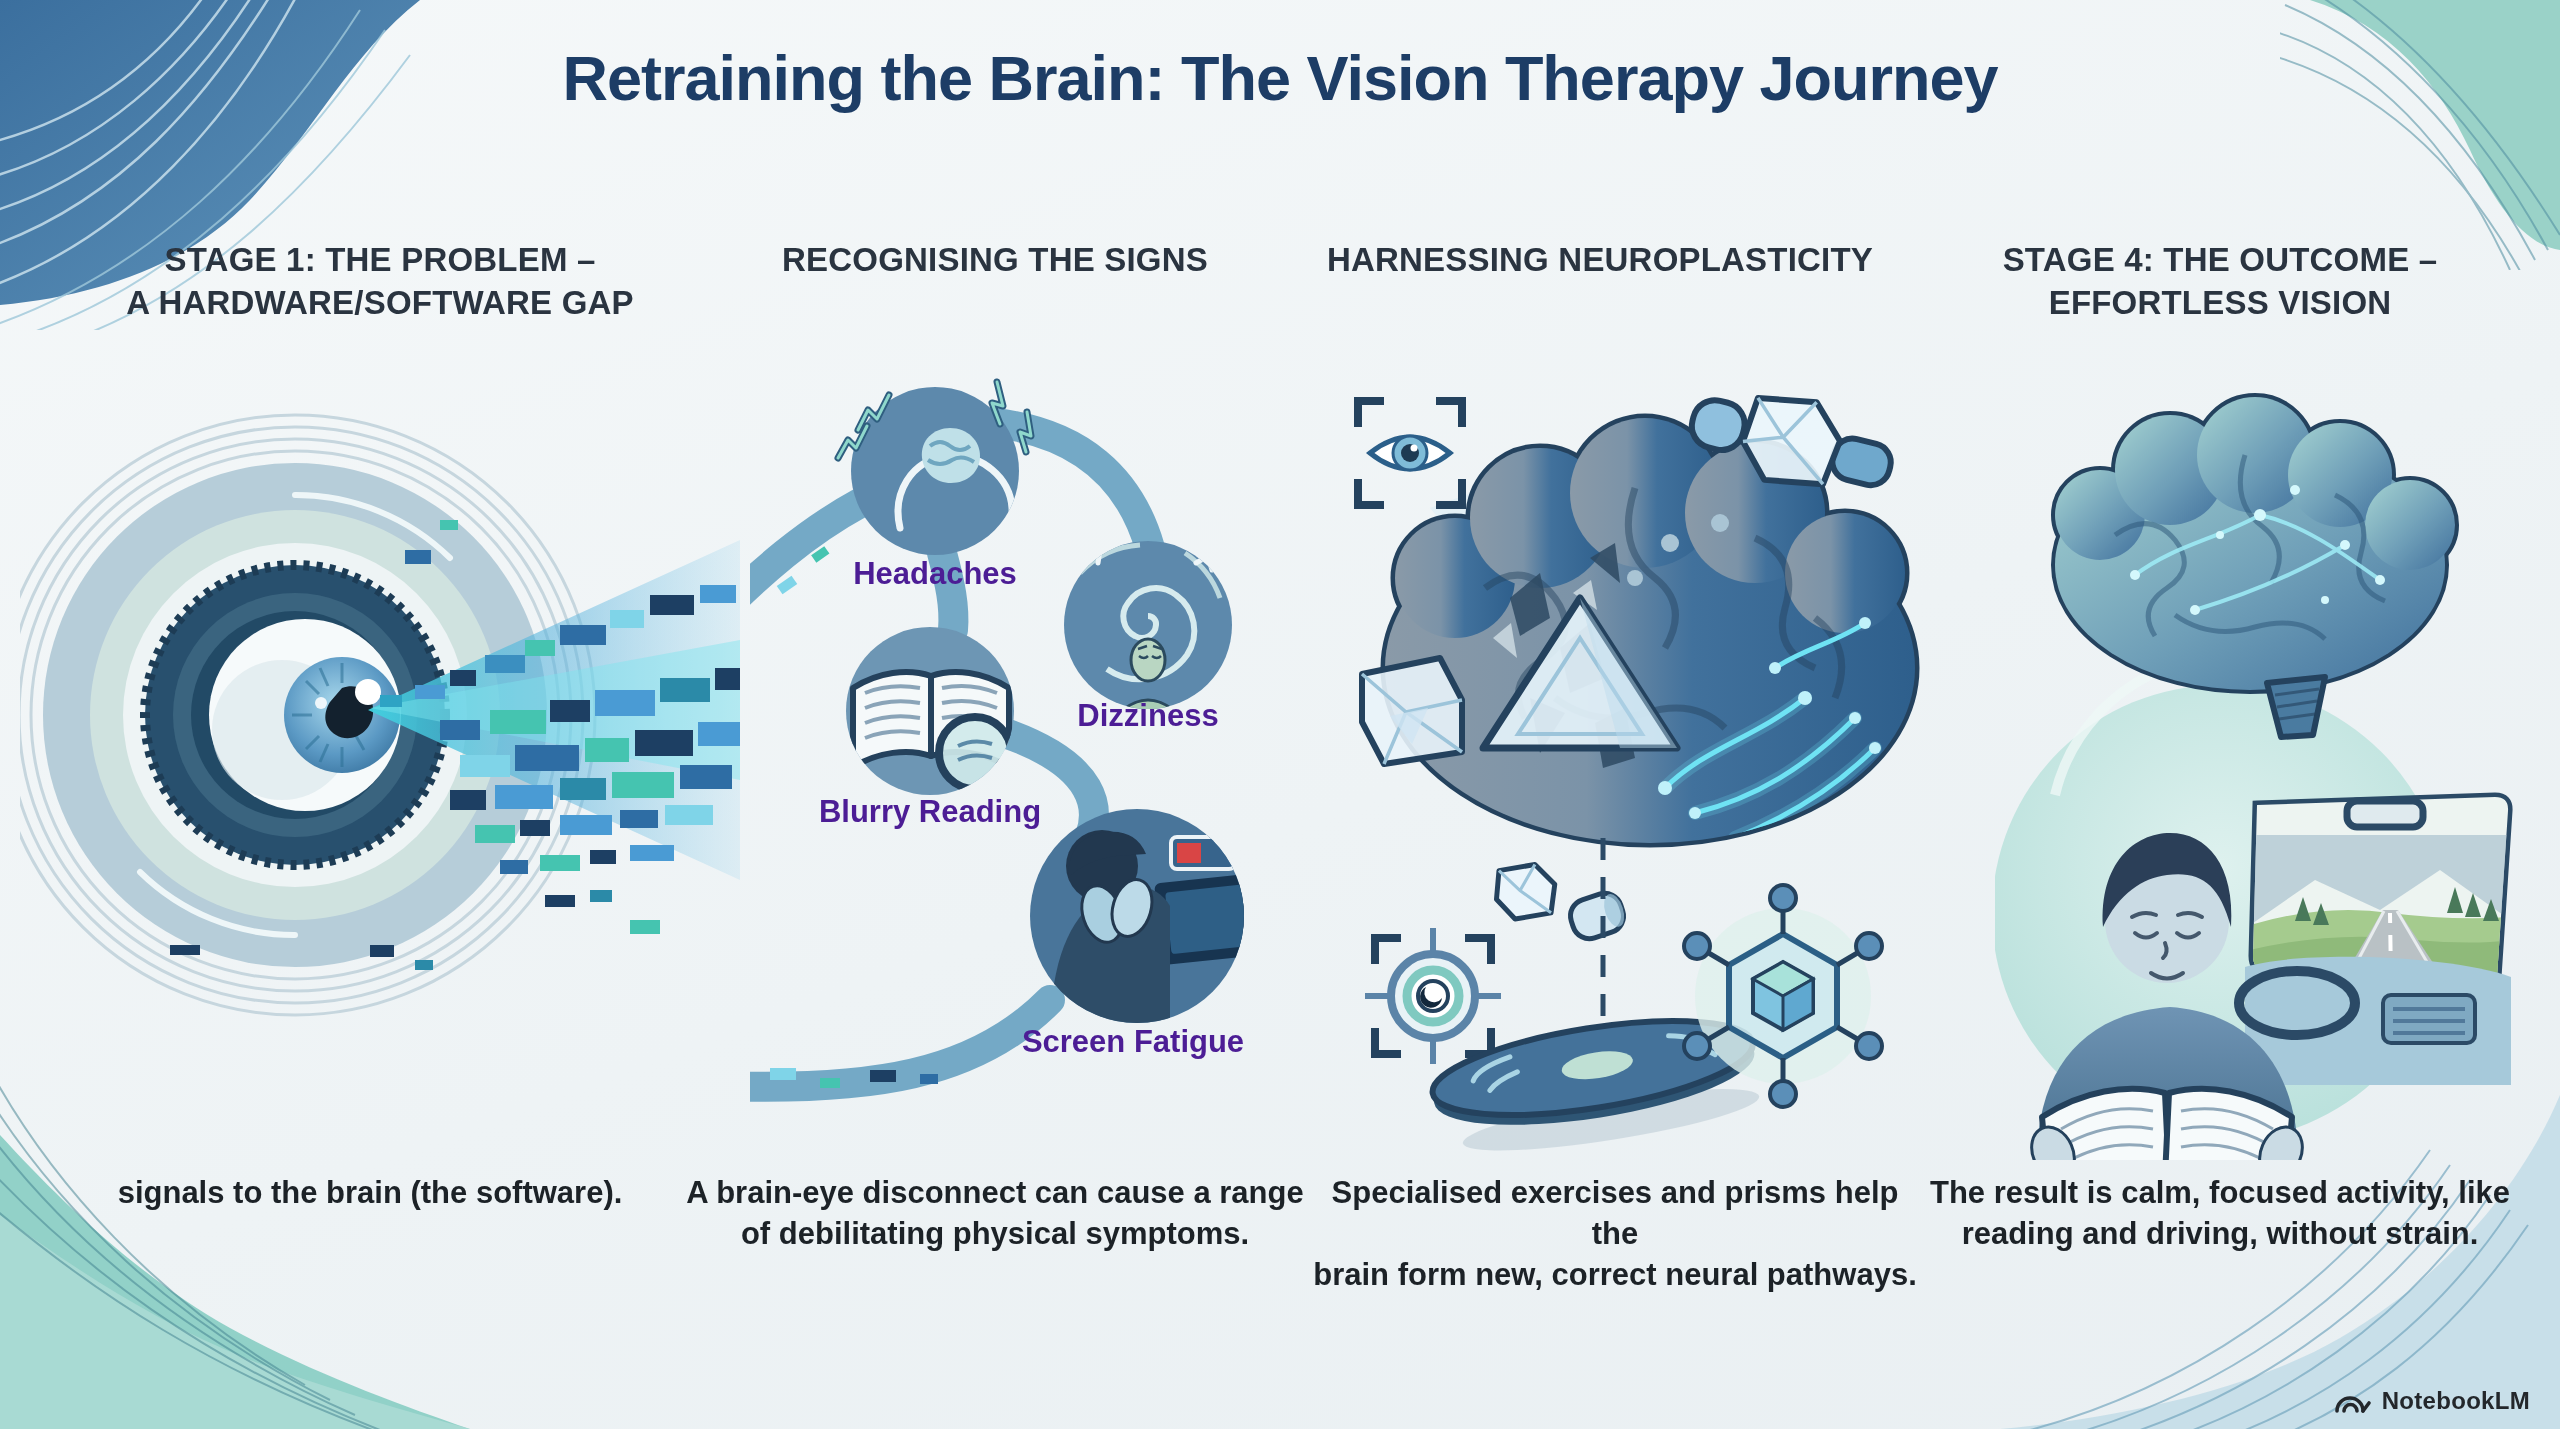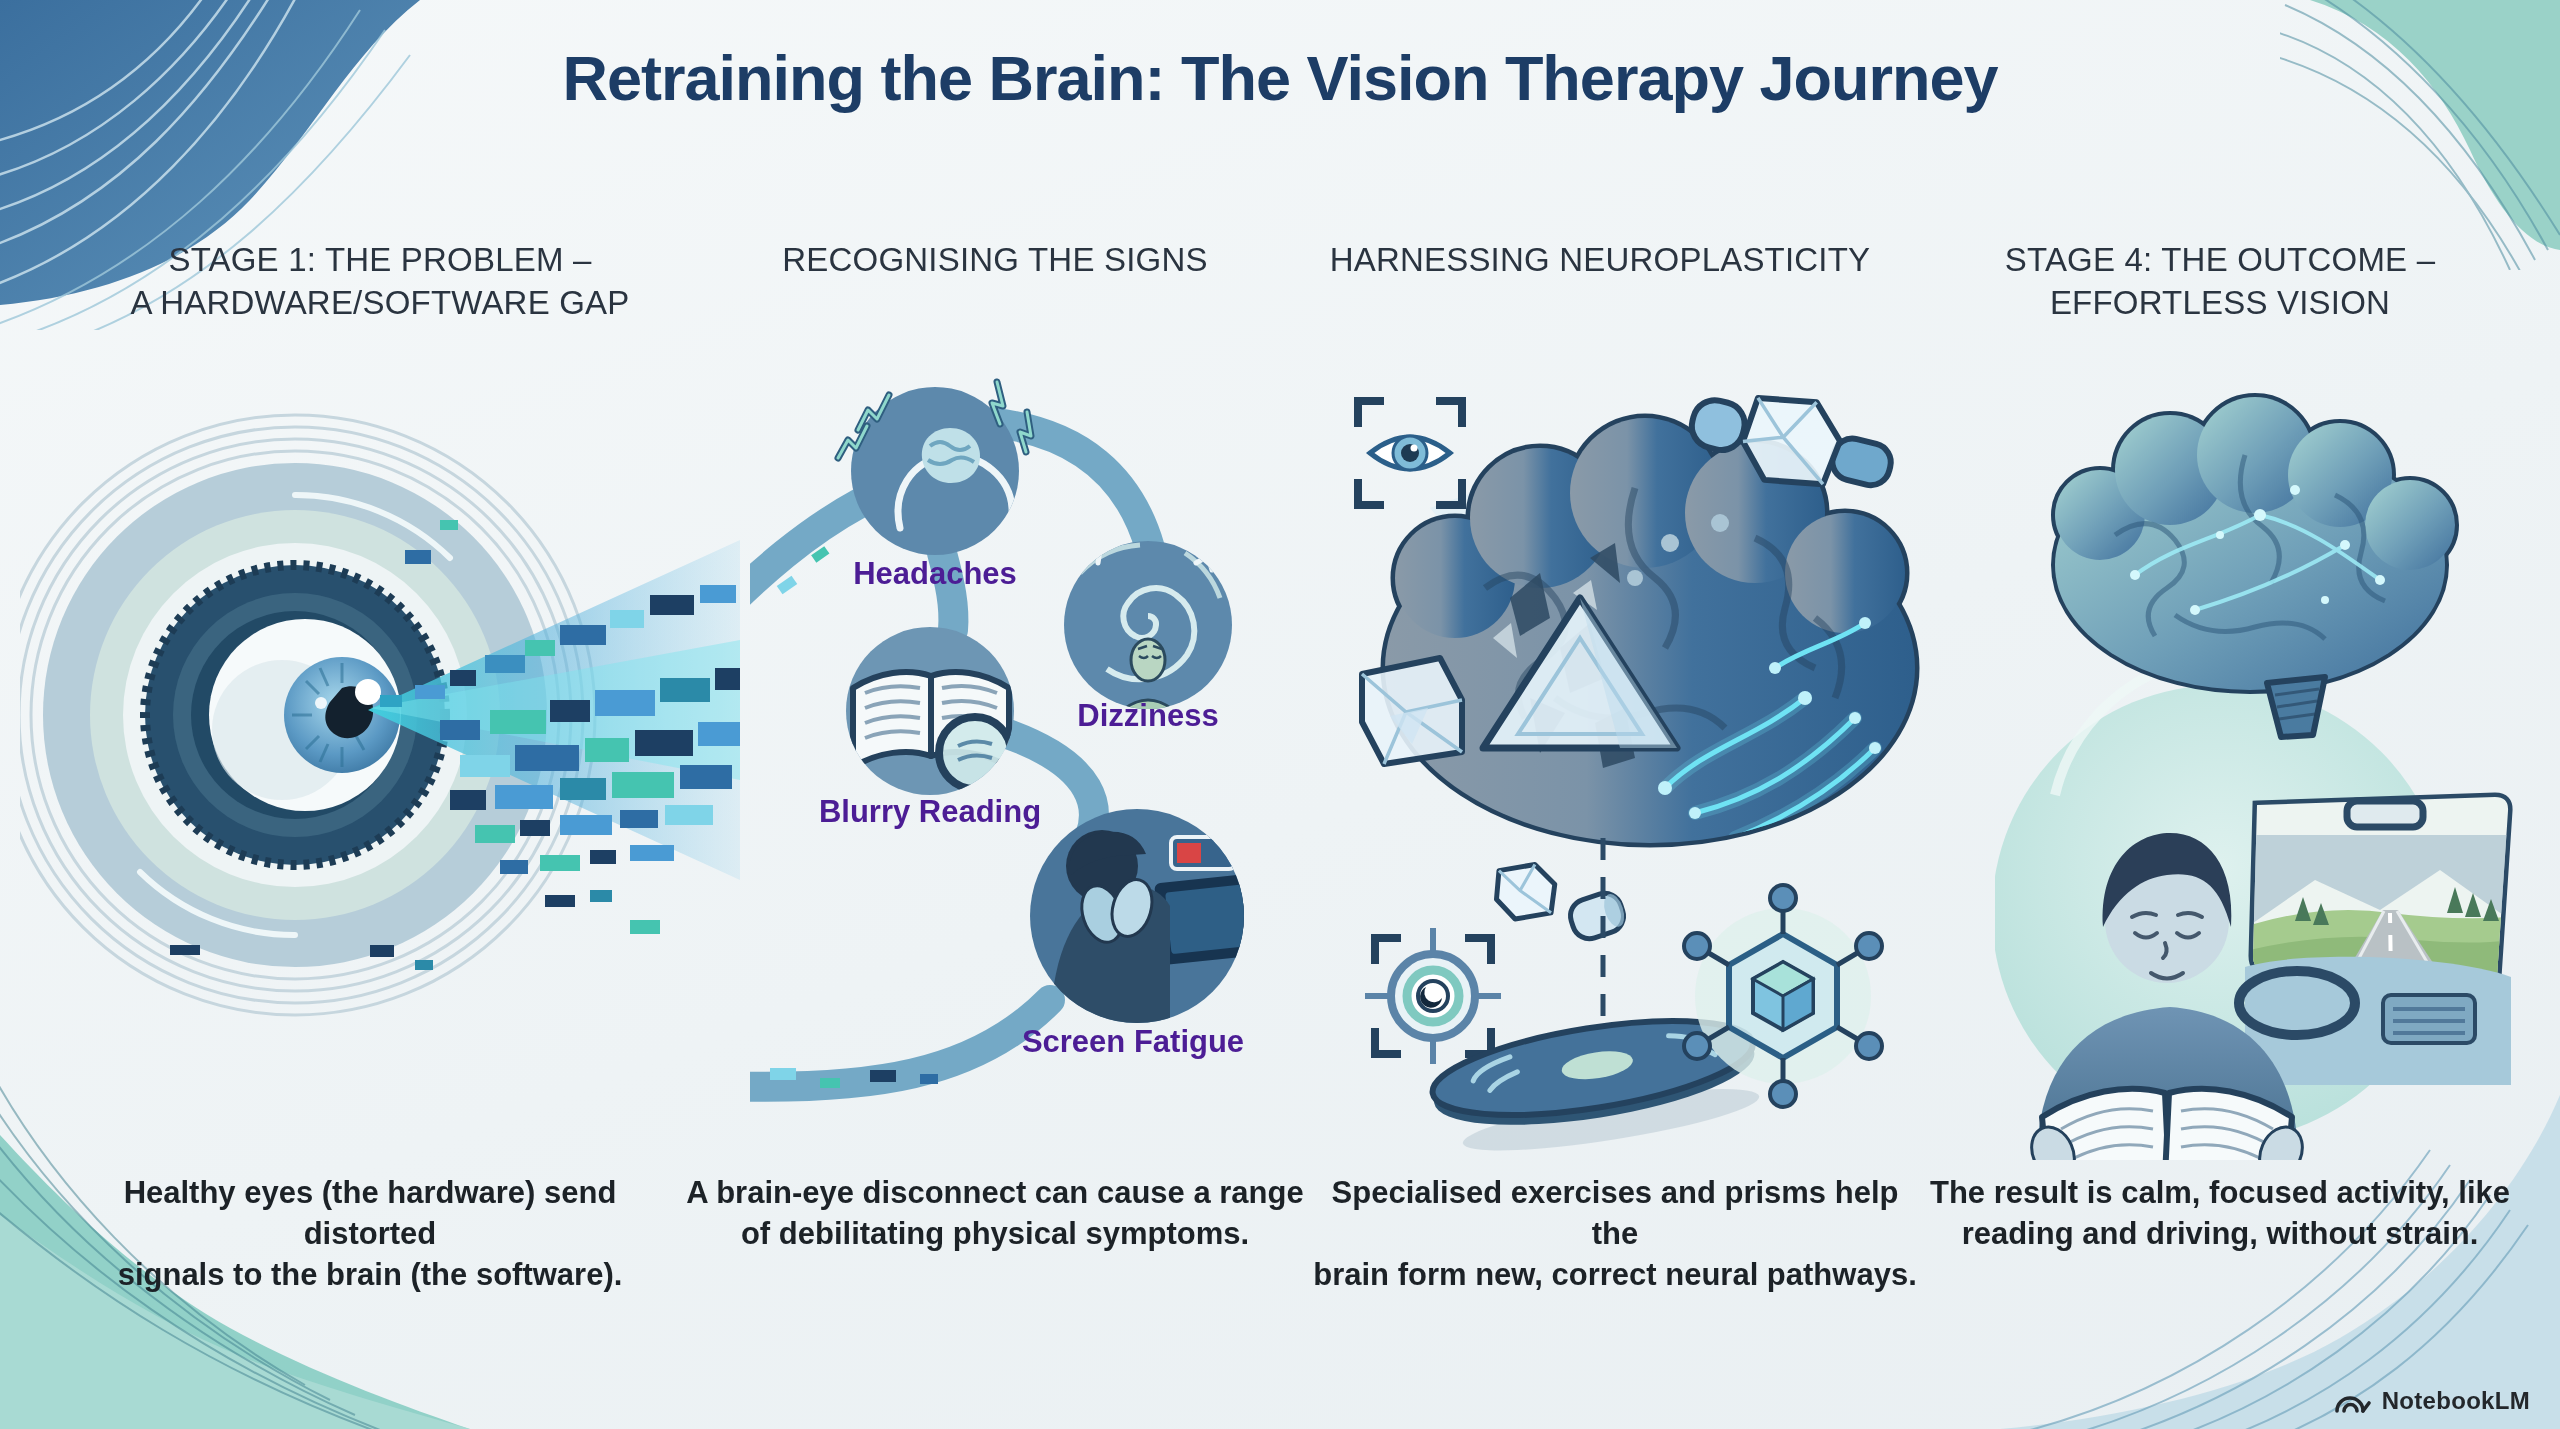--- a/index.html
+++ b/index.html
@@ -2,21 +2,21 @@
 <html><head>
 <meta charset="utf-8">
 <style>
   html,body{margin:0;padding:0;}
   body{width:2560px;height:1429px;position:relative;overflow:hidden;
        font-family:"Liberation Sans","DejaVu Sans",sans-serif;
        background:linear-gradient(160deg,#f5f8f9 0%,#eef3f5 55%,#e9eff2 100%);}
   .abs{position:absolute;}
   .title{width:2560px;top:42px;left:0;text-align:center;
          font-size:63px;font-weight:bold;color:#1d3d66;letter-spacing:-1px;}
-  .stage-heading{top:238px;text-align:center;font-size:33px;font-weight:normal;
+  .stage-heading{top:238px;text-align:center;font-size:33px;font-weight:bold;
                  color:#2a3440;line-height:43px;letter-spacing:0.2px;}
   .stage-caption{top:1172px;text-align:center;font-size:31px;font-weight:600;
                  color:#1c2227;line-height:41px;}
   .symptom-label{text-align:center;font-size:31px;font-weight:600;color:#4c1d95;}
   .brand{display:flex;align-items:center;gap:9px;right:30px;top:1384px;}
   .brand-text{font-size:24px;font-weight:bold;color:#23272b;letter-spacing:0.3px;}
   svg{display:block;}
 </style>
 </head>
 <body>
@@ -604,21 +604,20 @@
       <g stroke="#24425e" stroke-width="3" opacity="0.6">
         <line x1="-20" y1="8" x2="24" y2="2"></line>
           <line x1="-18" y1="20" x2="22" y2="14"></line>
           <line x1="-16" y1="32" x2="20" y2="27"></line>
       </g>
     </g>
   </g>
 </svg>
 
 <div class="abs stage-caption" style="left:60px;width:620px;">
-  <div>Healthy eyes (the hardware) send distorted</div>
   <div>signals to the brain (the software).</div>
 </div>
 <div class="abs stage-caption" style="left:685px;width:620px;">
   <div>A brain-eye disconnect can cause a range</div>
   <div>of debilitating physical symptoms.</div>
 </div>
 <div class="abs stage-caption" style="left:1305px;width:620px;">
   <div>Specialised exercises and prisms help the</div>
   <div>brain form new, correct neural pathways.</div>
 </div>

